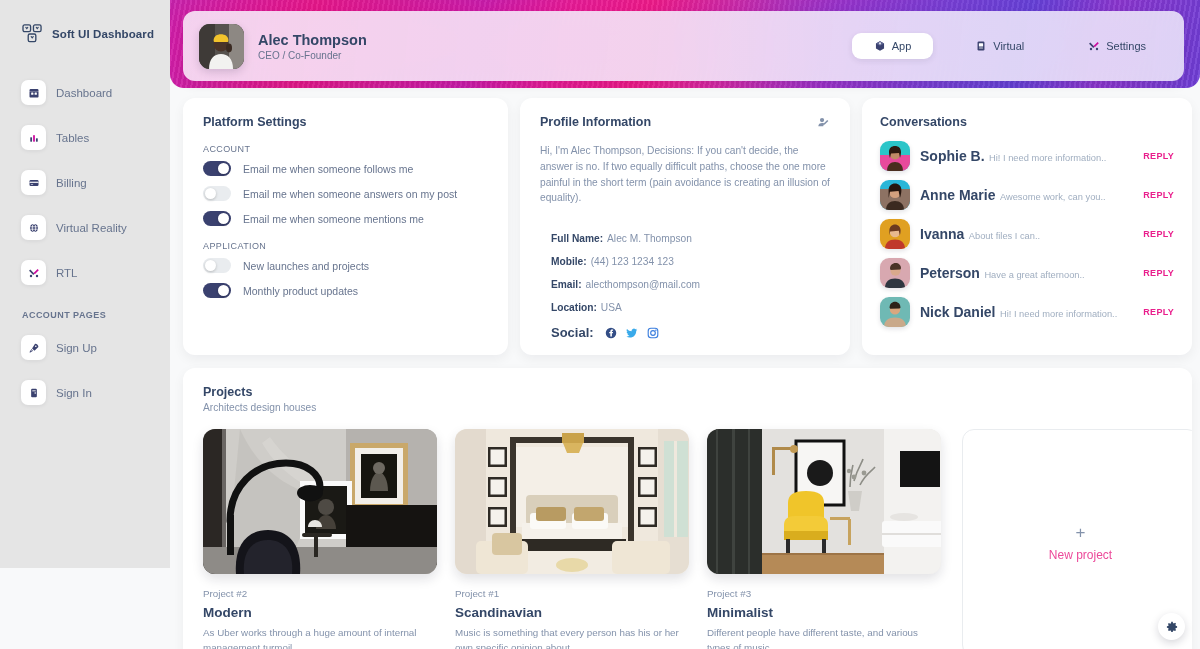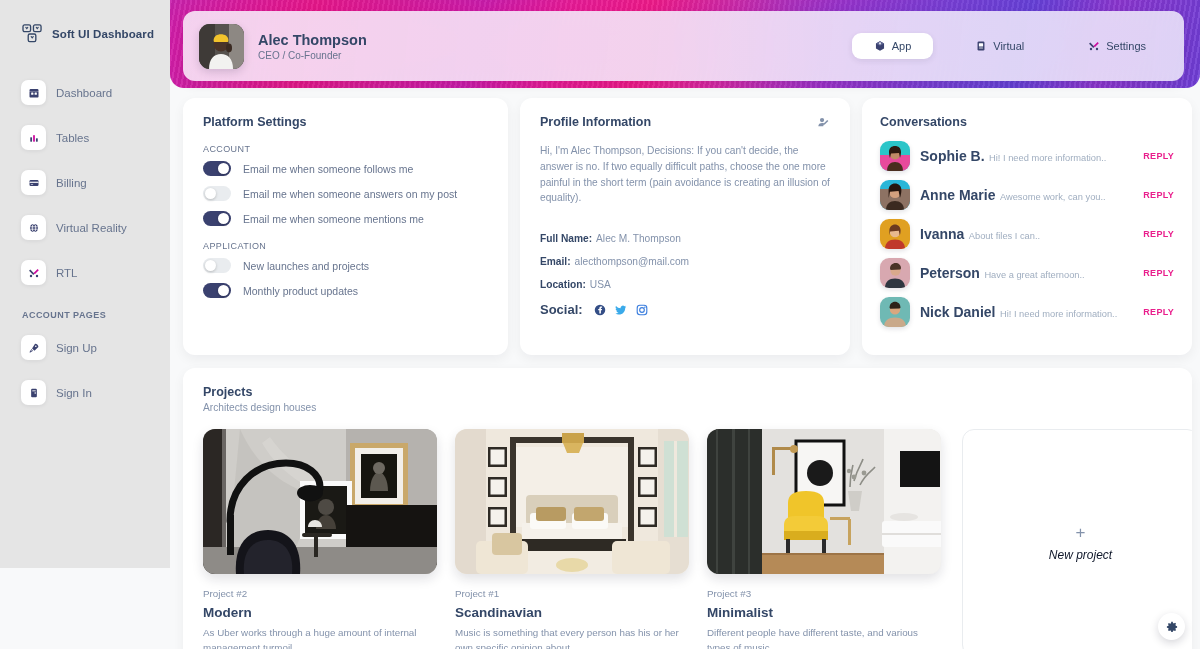--- a/index.html
+++ b/index.html
@@ -115,21 +115,21 @@
     background: #fff; box-shadow: 0 1px 3px rgba(0,0,0,.22);
   }
   .sw.on  .knob { left: 15px; }
   .sw.off .knob { left: 2px; }
   .sw-text { font-size: 10.5px; color: #67748e; }
 
   
   #profinfo { left: 350px; top: 98px; width: 330px; height: 257px; padding: 17px 20px; }
   .pi-head { display: flex; align-items: flex-start; justify-content: space-between; }
   .pi-desc { font-size: 10.2px; line-height: 1.55; color: #8392ab; margin-top: 10px; }
-  .pi-list { margin-top: 27px; }
+  .pi-list { margin-top: 27px; margin-left: 11px; }
   .pi-row { font-size: 10.2px; margin-bottom: 12px; color: #8392ab; }
   .pi-row b { color: #344767; font-weight: 700; margin-right: 4px; }
   .pi-social { display: flex; align-items: center; gap: 9px; font-size: 13px; }
   .pi-social b { color: #344767; font-weight: 700; margin-right: 2px; }
   .pi-social svg { width: 12px; height: 12px; display: block; cursor: pointer; }
 
   
   #convos { left: 692px; top: 98px; width: 330px; height: 257px; padding: 17px 18px; }
   .conv-list { margin-top: 12px; }
   .conv-row { display: flex; align-items: center; gap: 10px; margin-bottom: 9px; }
@@ -148,21 +148,21 @@
   .proj-num { font-size: 9.8px; color: #8392ab; margin-top: 14px; }
   .proj-name { font-size: 13.5px; font-weight: 700; color: #344767; margin-top: 6px; }
   .proj-desc { font-size: 9.8px; line-height: 1.5; color: #8392ab; margin-top: 6px; }
   .new-proj {
     width: 237px; flex: 0 0 237px; height: 228px; margin-left: 3px;
     border: 1px solid #e9ecef; border-radius: 12px;
     display: flex; flex-direction: column; align-items: center; justify-content: center;
     gap: 7px; cursor: pointer;
   }
   .np-plus { font-size: 17px; color: #8392ab; line-height: 1; }
-  .np-label { font-size: 12px; color: #0f172a; font-style: italic; }
+  .np-label { font-size: 12px; color: #ec4899; }
 
   
   .fab {
     position: absolute; right: 15px; bottom: 9px; width: 27px; height: 27px;
     border-radius: 50%; background: #fff; box-shadow: 0 3px 9px rgba(20,20,43,.17);
     display: flex; align-items: center; justify-content: center; cursor: pointer; z-index: 20;
   }
   .fab svg { width: 12px; height: 12px; display: block; }
 </style>
 </head>
@@ -364,20 +364,23 @@
               <circle cx="6.2" cy="5" r="2.6" fill="#8392ab"></circle>
               <path d="M1.6 12.6c0-2.5 2-4 4.6-4 1 0 1.9.2 2.6.6l-1.2 3.4H1.6z" fill="#8392ab"></path>
               <path d="M14 6.2l-4.4 4.4-1.9.5.5-1.9L12.6 4.8 14 6.2z" fill="#8392ab"></path>
             </svg>
         </span>
       </div>
       <p class="pi-desc">Hi, I'm Alec Thompson, Decisions: If you can't decide, the answer is no. If two equally difficult paths, choose the one more painful in the short term (pain avoidance is creating an illusion of equality).</p>
       <div class="pi-list">
         <div class="pi-row">
           <b>Full Name:</b><span>Alec M. Thompson</span>
+        </div>
+        <div class="pi-row">
+          <b>Mobile:</b><span>(44) 123 1234 123</span>
         </div>
         <div class="pi-row">
           <b>Email:</b><span>alecthompson@mail.com</span>
         </div>
         <div class="pi-row">
           <b>Location:</b><span>USA</span>
         </div>
         <div class="pi-social">
           <b>Social:</b>
           <span>

